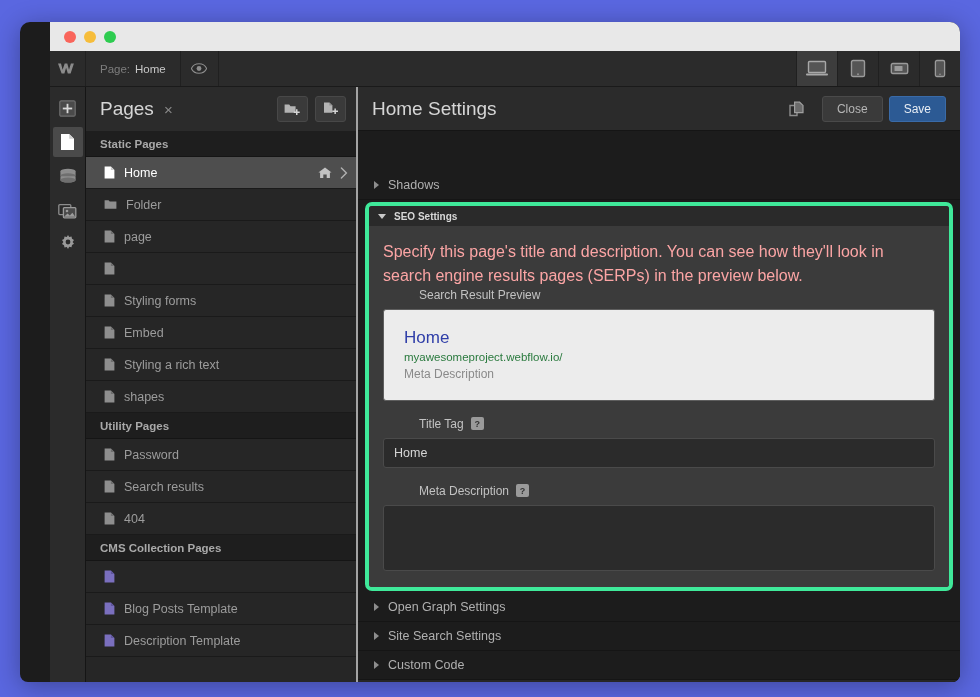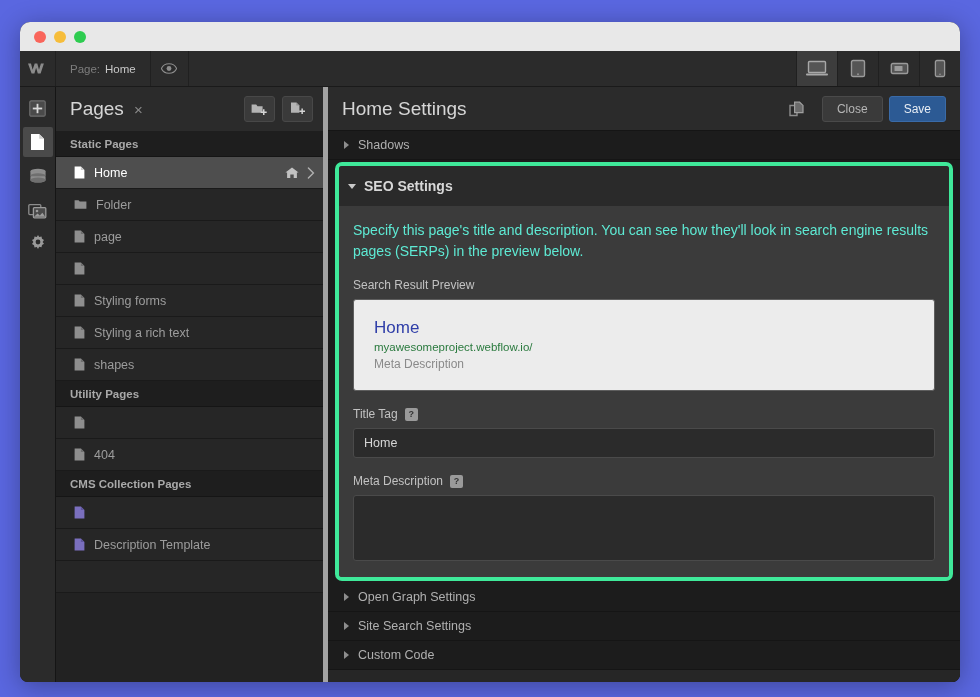--- a/index.html
+++ b/index.html
@@ -14,20 +14,21 @@
 
   
   .window {
     position: absolute;
     left: 20px; top: 22px;
     width: 940px; height: 660px;
     background: #1c1c1c;
     border-radius: 10px 10px 8px 8px;
     overflow: hidden;
     box-shadow: 0 4px 26px rgba(0,0,0,.32);
+    padding-left: 30px;
   }
 
   
   .titlebar {
     height: 29px;
     background: #e8e8e8;
     display: flex;
     align-items: center;
     padding-left: 14px;
     gap: 8px;
@@ -100,21 +101,21 @@
     border-radius: 2px;
   }
   .rail-btn.active { background: #4a4a4a; }
 
   
   .pages-panel {
     width: 272px;
     flex: 0 0 272px;
     background: #222222;
     display: flex; flex-direction: column;
-    border-right: 5px solid #a3a3a3;
+    border-right: 2px solid #a3a3a3;
     overflow: hidden;
   }
   .pages-head {
     height: 44px;
     display: flex; align-items: center;
     padding: 0 10px 0 14px;
     background: #2b2b2b;
     flex: 0 0 44px;
   }
   .pages-title {
@@ -168,20 +169,21 @@
   .page-row .rname { flex: 1; white-space: nowrap; overflow: hidden; }
   .row-actions { display: flex; align-items: center; gap: 8px; }
 
   
   .settings {
     flex: 1;
     background: #1c1c1c;
     display: flex; flex-direction: column;
     overflow: hidden;
     position: relative;
+    gap: 40px;
   }
   .settings-head {
     height: 44px;
     flex: 0 0 44px;
     background: #2b2b2b;
     display: flex; align-items: center;
     padding: 0 14px;
     border-bottom: 1px solid #151515;
   }
   .settings-title {
@@ -240,44 +242,43 @@
 
   
   .seo-wrap {
     margin: 2px 7px 2px 7px;
     border: 4px solid #3fe99a;
     border-radius: 7px;
     overflow: hidden;
     background: #3b3b3b;
   }
   .seo-head {
-    height: 40px;
+    height: 20px;
     display: flex; align-items: center;
     padding-left: 9px;
     gap: 8px;
     background: #2a2a2a;
-    font-size: 14px;
+    font-size: 10px;
     font-weight: 700;
     color: #d8d8d8;
   }
   .seo-body {
     background: #3b3b3b;
     padding: 14px 14px 16px 14px;
   }
   .seo-desc {
-    font-size: 14px;
-    color: #5eead4;
+    font-size: 16px;
+    color: #fca5a5;
     line-height: 1.5;
-    margin-bottom: 16px;
   }
   .field-label {
     font-size: 12px;
     color: #c2c2c2;
     margin-bottom: 7px;
-    display: flex; align-items: center; gap: 7px;
+    display: flex; gap: 7px; margin-left: 36px;
   }
   .helpq {
     width: 13px; height: 13px;
     background: #9a9a9a;
     color: #333;
     font-size: 9px; font-weight: 700;
     border-radius: 2px;
     display: inline-flex; align-items: center; justify-content: center;
   }
   .serp {
@@ -515,20 +516,29 @@
         <div class="page-row">
           <span>
             <svg width="11" height="13" viewBox="0 0 11 13">
                 <path d="M.6.6h6.3L10.4 4v8.4H.6z" fill="#8e8e8e"></path>
                 <path d="M6.9.6V4h3.5z" fill="#6e6e6e"></path>
               </svg>
           </span>
           <span class="rname">Styling forms</span>
         </div>
 
+        <div class="page-row">
+          <span>
+            <svg width="11" height="13" viewBox="0 0 11 13">
+                <path d="M.6.6h6.3L10.4 4v8.4H.6z" fill="#8e8e8e"></path>
+                <path d="M6.9.6V4h3.5z" fill="#6e6e6e"></path>
+              </svg>
+          </span>
+          <span class="rname">Embed</span>
+        </div>
 
         <div class="page-row">
           <span>
             <svg width="11" height="13" viewBox="0 0 11 13">
                 <path d="M.6.6h6.3L10.4 4v8.4H.6z" fill="#8e8e8e"></path>
                 <path d="M6.9.6V4h3.5z" fill="#6e6e6e"></path>
               </svg>
           </span>
           <span class="rname">Styling a rich text</span>
         </div>
@@ -538,28 +548,38 @@
             <svg width="11" height="13" viewBox="0 0 11 13">
                 <path d="M.6.6h6.3L10.4 4v8.4H.6z" fill="#8e8e8e"></path>
                 <path d="M6.9.6V4h3.5z" fill="#6e6e6e"></path>
               </svg>
           </span>
           <span class="rname">shapes</span>
         </div>
 
         <div class="group-head">Utility Pages</div>
 
-
-        <div class="page-row">
-          <span>
-            <svg width="11" height="13" viewBox="0 0 11 13">
-                <path d="M.6.6h6.3L10.4 4v8.4H.6z" fill="#8e8e8e"></path>
-                <path d="M6.9.6V4h3.5z" fill="#6e6e6e"></path>
-              </svg>
-          </span>
+        <div class="page-row">
+          <span>
+            <svg width="11" height="13" viewBox="0 0 11 13">
+                <path d="M.6.6h6.3L10.4 4v8.4H.6z" fill="#8e8e8e"></path>
+                <path d="M6.9.6V4h3.5z" fill="#6e6e6e"></path>
+              </svg>
+          </span>
+          <span class="rname">Password</span>
+        </div>
+
+        <div class="page-row">
+          <span>
+            <svg width="11" height="13" viewBox="0 0 11 13">
+                <path d="M.6.6h6.3L10.4 4v8.4H.6z" fill="#8e8e8e"></path>
+                <path d="M6.9.6V4h3.5z" fill="#6e6e6e"></path>
+              </svg>
+          </span>
+          <span class="rname">Search results</span>
         </div>
 
         <div class="page-row">
           <span>
             <svg width="11" height="13" viewBox="0 0 11 13">
                 <path d="M.6.6h6.3L10.4 4v8.4H.6z" fill="#8e8e8e"></path>
                 <path d="M6.9.6V4h3.5z" fill="#6e6e6e"></path>
               </svg>
           </span>
           <span class="rname">404</span>
@@ -569,20 +589,29 @@
 
         <div class="page-row">
           <span>
             <svg width="11" height="13" viewBox="0 0 11 13">
                 <path d="M.6.6h6.3L10.4 4v8.4H.6z" fill="#7a6fbe"></path>
                 <path d="M6.9.6V4h3.5z" fill="#5f569c"></path>
               </svg>
           </span>
         </div>
 
+        <div class="page-row">
+          <span>
+            <svg width="11" height="13" viewBox="0 0 11 13">
+                <path d="M.6.6h6.3L10.4 4v8.4H.6z" fill="#7a6fbe"></path>
+                <path d="M6.9.6V4h3.5z" fill="#5f569c"></path>
+              </svg>
+          </span>
+          <span class="rname">Blog Posts Template</span>
+        </div>
 
         <div class="page-row">
           <span>
             <svg width="11" height="13" viewBox="0 0 11 13">
                 <path d="M.6.6h6.3L10.4 4v8.4H.6z" fill="#7a6fbe"></path>
                 <path d="M6.9.6V4h3.5z" fill="#5f569c"></path>
               </svg>
           </span>
           <span class="rname">Description Template</span>
         </div>

